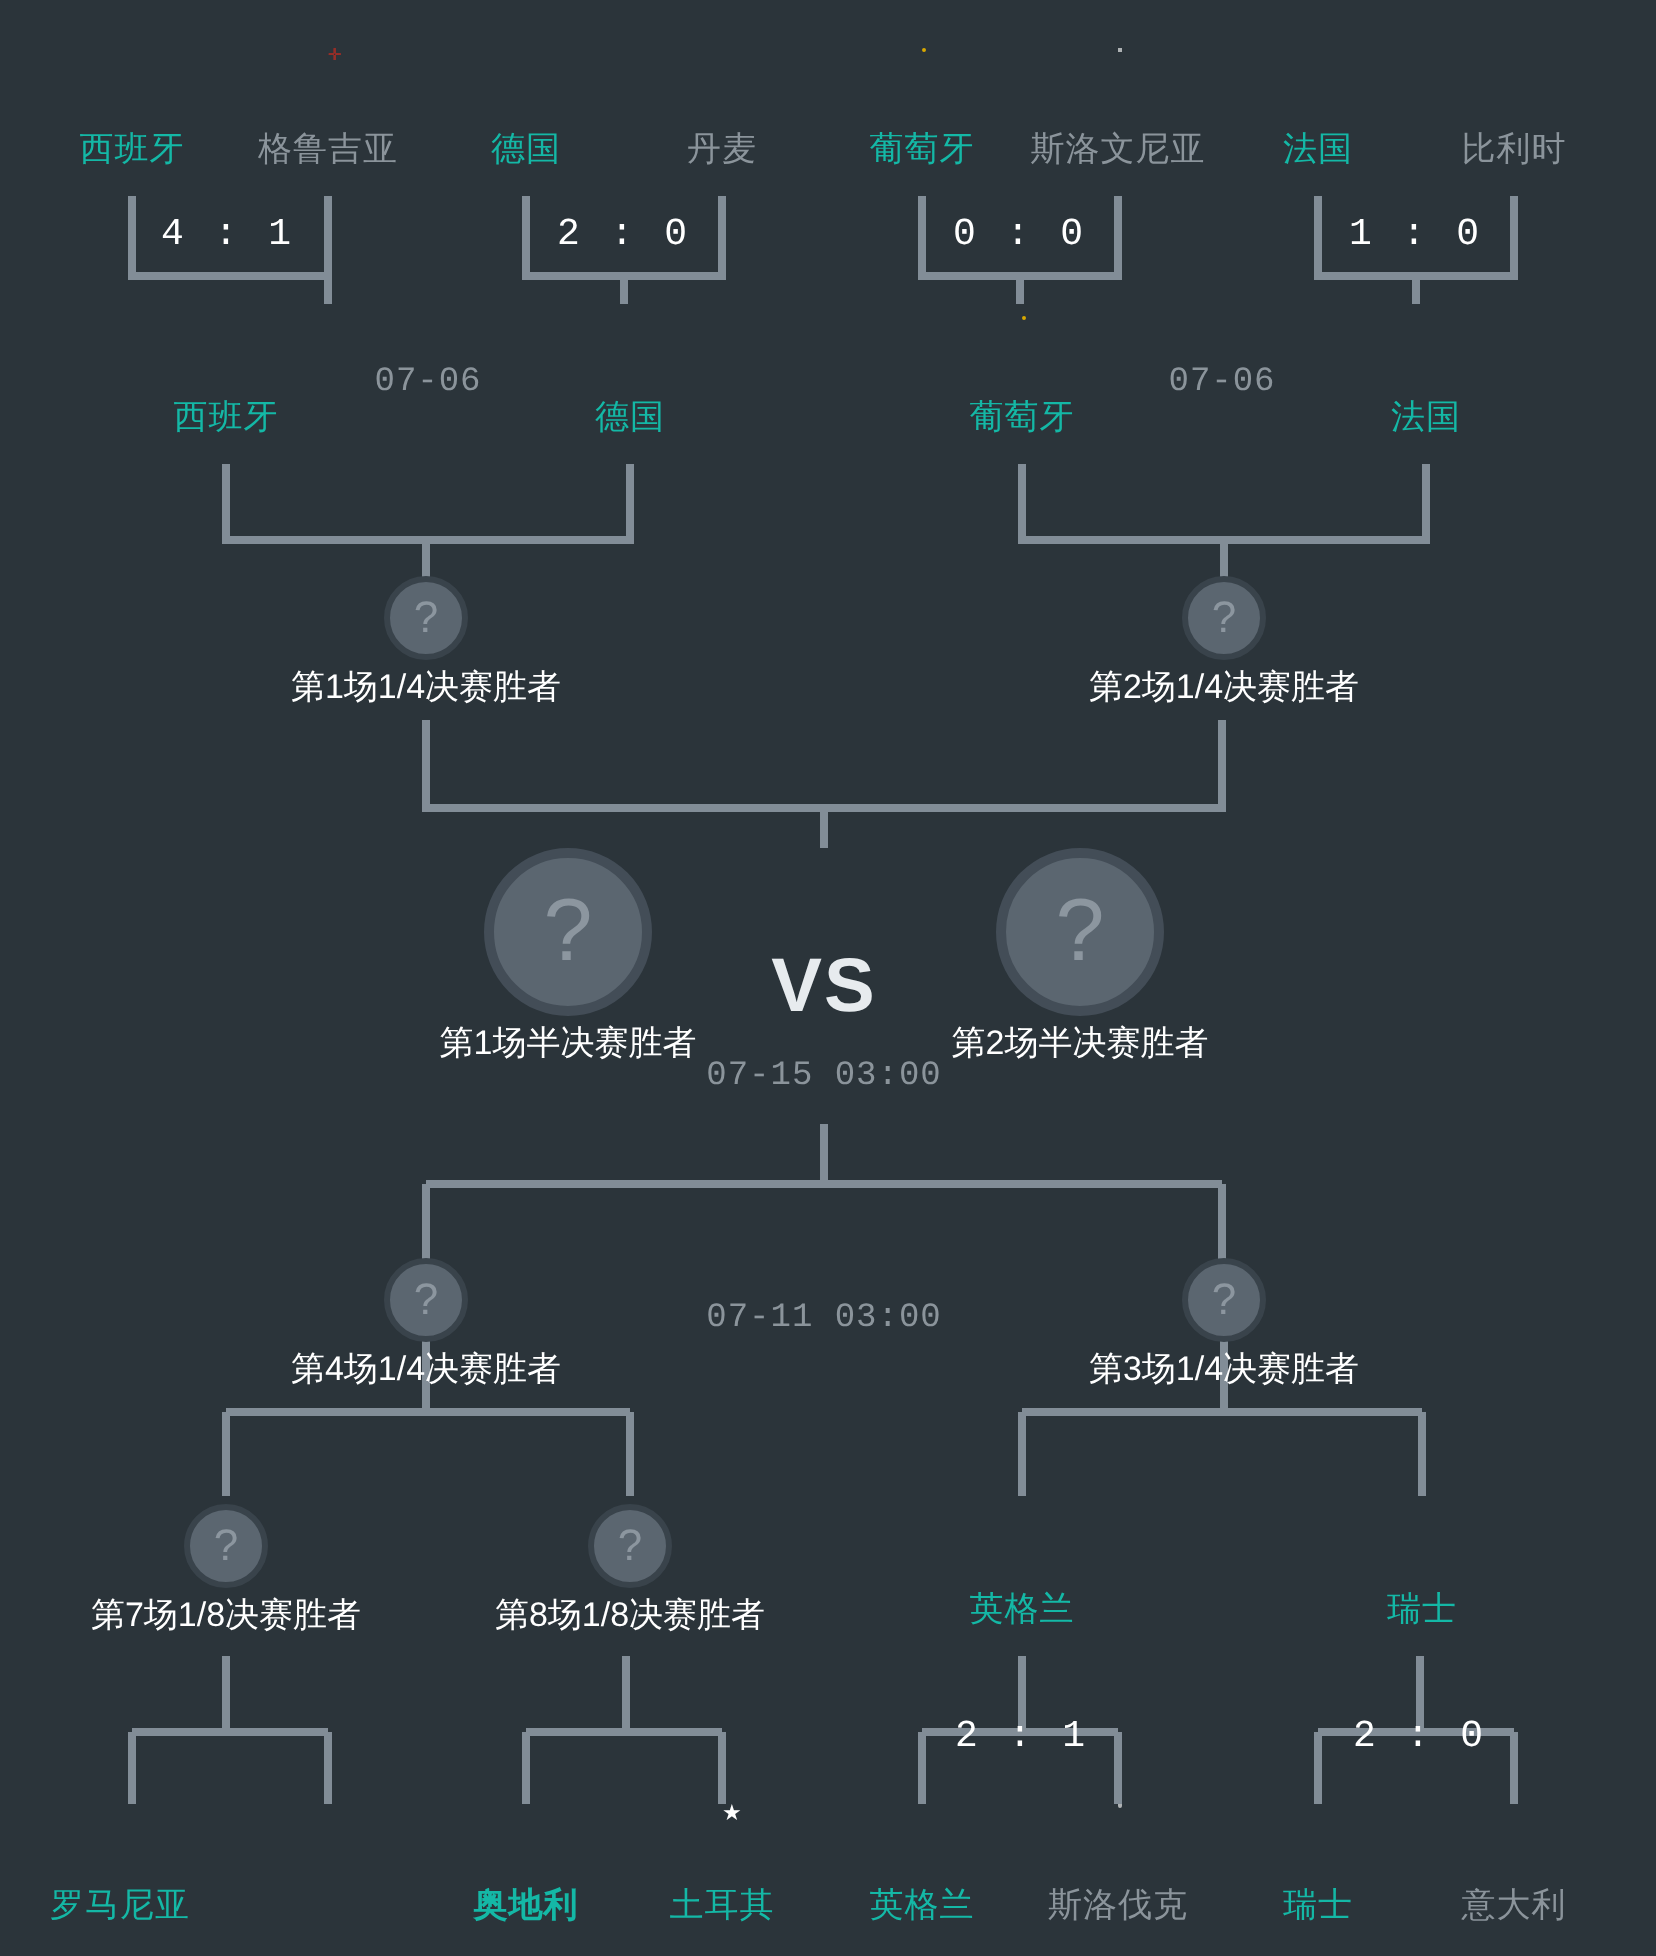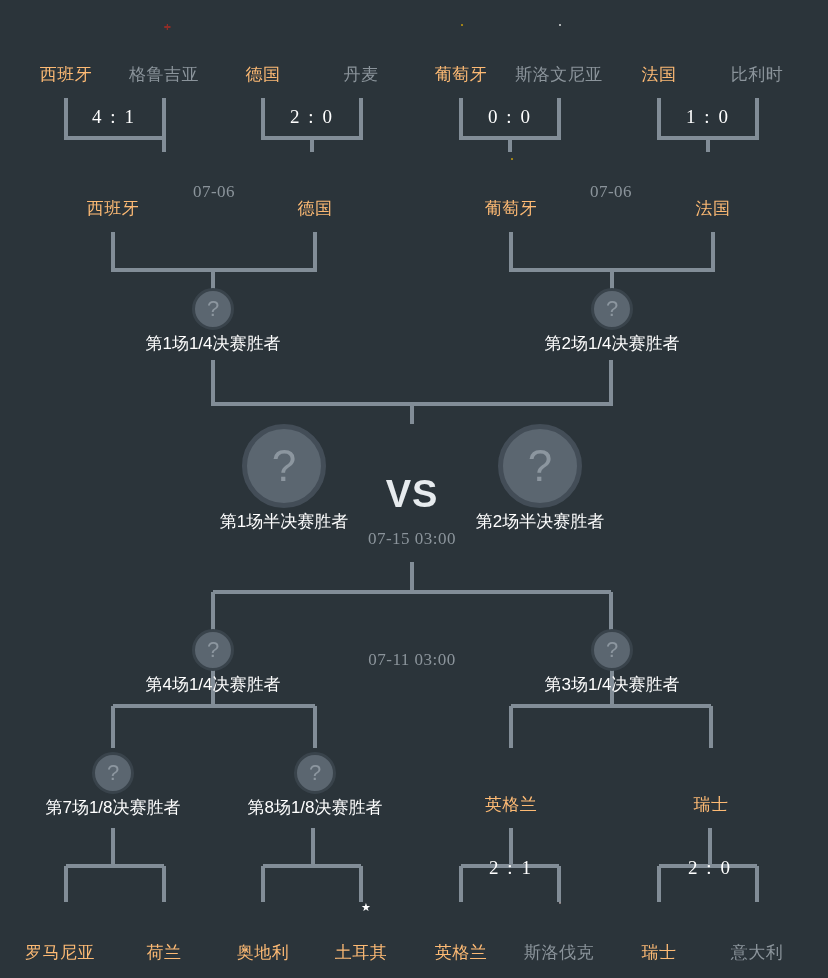--- a/index.html
+++ b/index.html
@@ -37,21 +37,21 @@
     display: block;
     border-radius: 1px;
     overflow: hidden;
     position: relative;
   }
   .flag.sq { width: 36px; height: 36px; }
   .team .tname {
     margin-top: 5px;
     font-size: 17px;
     line-height: 20px;
-    color: #fdba74;
+    color: #14b8a6;
     white-space: nowrap;
     letter-spacing: 0.5px;
   }
   .team.loser .tname { color: #8b949b; }
   .team.loser .flag { opacity: 0.62; }
 
   
   .ph {
     position: absolute;
     width: 220px;
@@ -85,21 +85,21 @@
     border: 5px solid #434d57;
     font-size: 44px;
     line-height: 74px;
   }
 
   
   .lbl {
     position: absolute;
     transform: translateX(-50%);
     white-space: nowrap;
-    font-family: Liberation Serif, serif;
+    font-family: Liberation Mono, monospace;
   }
   .lbl.score {
     font-size: 19px;
     color: #ffffff;
     letter-spacing: 2px;
   }
   .lbl.date {
     font-size: 17px;
     color: #8b949b;
     letter-spacing: 0.5px;
@@ -343,26 +343,22 @@
   </div>
   <div class="team" style="left:711px; top:754px;">
     <span class="flag sq"><span class="f f-ch"></span></span>
     <div class="tname">瑞士</div>
   </div>
 
   <div class="team" style="left:60px; top:902px;">
     <span class="flag"><span class="f f-ro"></span></span>
     <div class="tname">罗马尼亚</div>
   </div>
-  <div class="team" style="left:164px; top:902px;">
-    <span class="flag"><span class="f f-nl"></span></span>
-    <div class="tname">荷兰</div>
-  </div>
-
-  <div class="team" style="left:263px; top:902px;">
+
+  <div class="team" style="left:263px; top:902px;font-weight:bold;">
     <span class="flag"><span class="f f-at"></span></span>
     <div class="tname">奥地利</div>
   </div>
   <div class="team" style="left:361px; top:902px;">
     <span class="flag"><span class="f f-tr"><span class="tr-star">★</span></span></span>
     <div class="tname">土耳其</div>
   </div>
 
   <div class="team" style="left:461px; top:902px;">
     <span class="flag"><span class="f f-en"></span></span>

